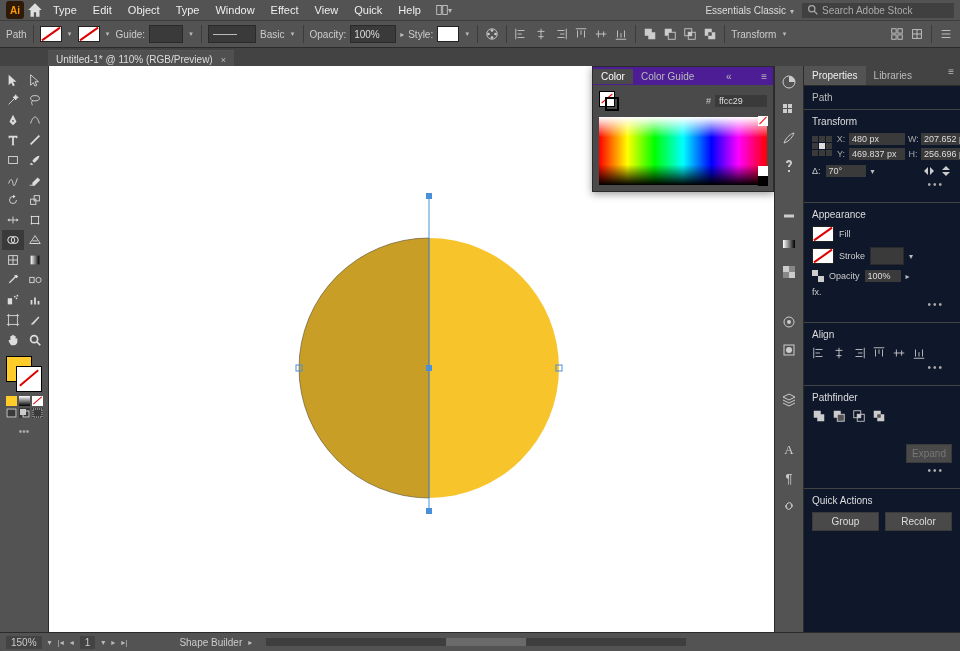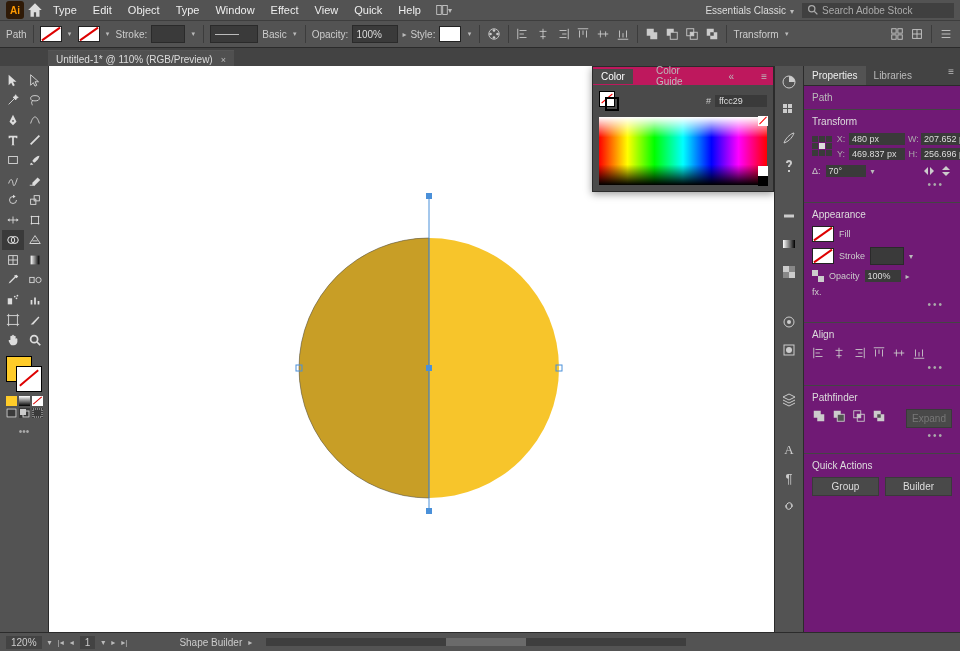--- a/index.html
+++ b/index.html
@@ -57,43 +57,43 @@
 
   
   #canvas{flex:1;background:#fff;position:relative;overflow:hidden;}
 
   
   #rightdock{display:flex;}
   #dockstrip{width:28px;background:#535353;border-left:1px solid #2b2b2b;display:flex;flex-direction:column;align-items:center;padding-top:6px;gap:8px;}
   #dockstrip .dic{width:20px;height:20px;display:flex;align-items:center;justify-content:center;color:#ccc;}
   #dockstrip .ggap{height:14px;}
 
-  #propspanel{width:156px;background:#701a75;border-left:1px solid #2b2b2b;display:flex;flex-direction:column;}
+  #propspanel{width:156px;background:#0f172a;border-left:1px solid #2b2b2b;display:flex;flex-direction:column;}
   .paneltabs{display:flex;background:#434343;border-bottom:1px solid #2b2b2b;}
   .ptab{padding:4px 8px;color:#bbb;font-size:10px;}
   .ptab.active{background:#535353;color:#eee;}
   .psec{padding:6px 8px;border-bottom:1px solid #444;}
   .psec .head{color:#ddd;font-size:10px;margin-bottom:6px;}
   .psec .sub{color:#bbb;}
   .tfgrid{display:grid;grid-template-columns:10px 1fr 10px 1fr;gap:3px 3px;align-items:center;font-size:9px;}
   .tfgrid .lab{color:#aaa;text-align:center;}
   .tfval{background:#3a3a3a;padding:1px 3px;color:#ddd;font-size:9px;width:50px;}
   .anchor{width:22px;height:22px;display:inline-grid;grid-template-columns:repeat(3,6px);grid-template-rows:repeat(3,6px);gap:1px;margin-right:4px;}
   .anchor span{background:#3a3a3a;}
   .anchor span.on{background:#ddd;}
   .smallrow{display:flex;align-items:center;gap:5px;margin-top:5px;font-size:9px;color:#ccc;}
   .propbtn{flex:1;background:#494949;border:1px solid #3a3a3a;text-align:center;padding:3px 0;font-size:10px;color:#ddd;}
-  .propbtn.dis{color:#777;}
+  .propbtn.dis{color:#777;margin-top:35px;}
   .dotsr{text-align:right;color:#aaa;padding:2px 8px 6px;letter-spacing:2px;}
   .alrow{display:flex;gap:6px;}
   .alic{width:14px;height:14px;}
 
   
   #colorpanel{position:absolute;top:0;right:0;width:180px;background:#4a4a4a;border:1px solid #2b2b2b;box-shadow:0 2px 8px rgba(0,0,0,.4);}
-  #colorpanel .cptabs{display:flex;background:#be185d;height:18px;align-items:center;gap:15px;}
+  #colorpanel .cptabs{display:flex;background:#4c1d95;height:18px;align-items:center;}
   #colorpanel .cptab{padding:2px 8px;color:#bbb;font-size:10px;}
   #colorpanel .cptab.active{background:#4a4a4a;color:#fff;}
   #colorpanel .cpbody{padding:6px;display:flex;gap:6px;align-items:center;}
   #colorpanel .hexrow{display:flex;align-items:center;gap:4px;font-size:9px;color:#ccc;}
   #colorpanel .hexbox{background:#3a3a3a;padding:1px 4px;color:#ddd;font-size:9px;width:44px;}
   #colorpanel .spectrum{height:68px;margin:0 6px 6px;background:
      linear-gradient(to bottom, rgba(255,255,255,1) 0%, rgba(255,255,255,0) 30%, rgba(0,0,0,0) 70%, rgba(0,0,0,1) 100%),
      linear-gradient(to right, #ff0000 0%, #ffff00 17%, #00ff00 33%, #00ffff 50%, #0000ff 67%, #ff00ff 83%, #ff0000 100%);
      position:relative;}
   #colorpanel .spectrum .nonebox{position:absolute;right:-1px;top:-1px;width:10px;height:10px;background:#fff;}
@@ -156,21 +156,21 @@
   </div>
 </div>
 
 <div id="optbar">
   <span class="label">Path</span>
   <div class="vsep"></div>
   <span class="swatch none"></span>
     <span class="mini-drop">▾</span>
   <span class="swatch none"></span>
     <span class="mini-drop">▾</span>
-  <span class="label">Stroke:</span>
+  <span class="label">Guide:</span>
   <input class="numbox less" value="" style="">
   <span class="mini-drop">▾</span>
   <div class="vsep"></div>
   <div class="profilebtn"></div>
   <span class="label">Basic</span>
     <span class="mini-drop">▾</span>
   <div class="vsep"></div>
   <span class="label">Opacity:</span>
   <input class="numbox" value="100%" style="">
   <span class="chev">▸</span>
@@ -775,30 +775,30 @@
           <span style="flex:1"></span>
           <span class="propbtn dis" style="flex:0 0 44px">Expand</span>
         </div>
         <div class="dotsr">•••</div>
       </div>
 
       <div class="psec" style="border-bottom:none">
         <div class="head">Quick Actions</div>
         <div class="row" style="gap:6px">
           <div class="propbtn">Group</div>
-          <div class="propbtn">Builder</div>
+          <div class="propbtn">Recolor</div>
         </div>
       </div>
     </div>
   </div>
 
 </div>
 
 <div id="status">
-  <span class="sbox">120%</span>
+  <span class="sbox">150%</span>
     <span class="chev">▾</span>
   <span class="chev">|◂</span>
   <span class="chev">◂</span>
   <span class="sbox">1</span>
     <span class="chev">▾</span>
   <span class="chev">▸</span>
   <span class="chev">▸|</span>
   <span style="width:40px"></span>
   <span>Shape Builder</span>
   <span class="chev">▸</span>

